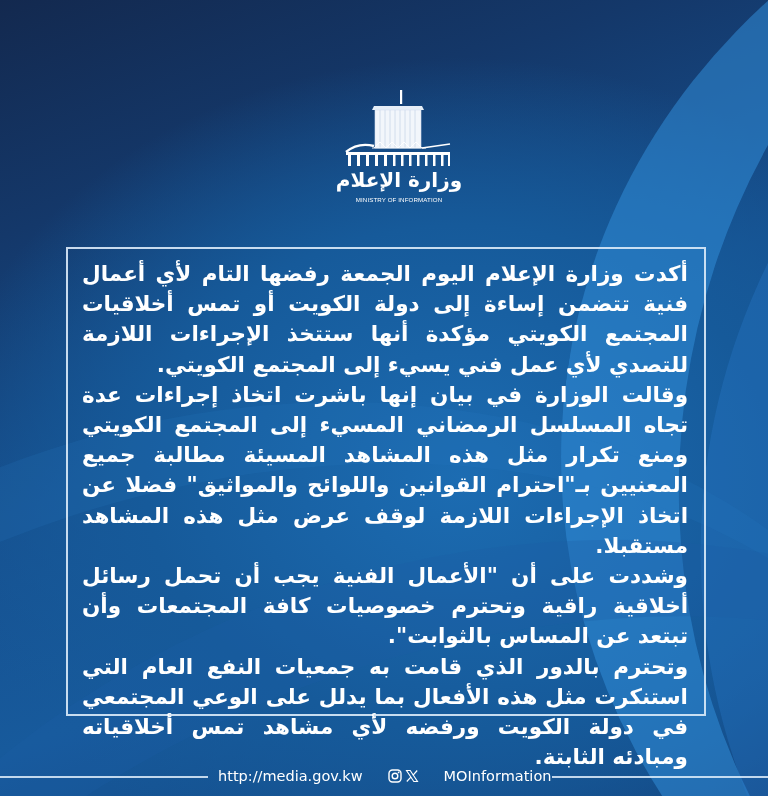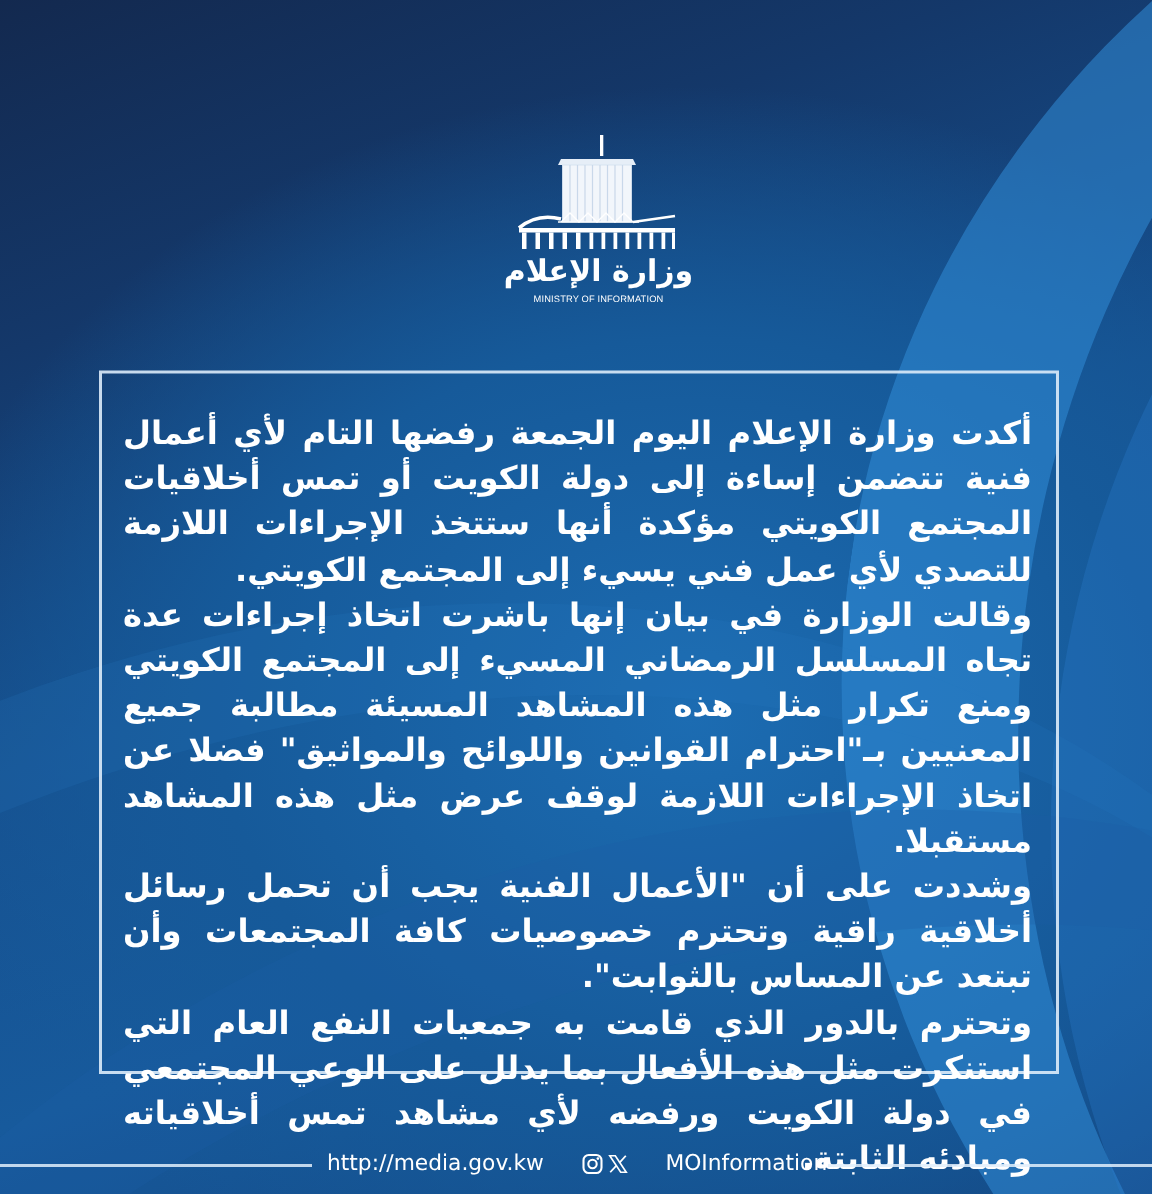--- a/index.html
+++ b/index.html
@@ -53,21 +53,21 @@
   .logo-en {
     position: absolute; left: 0; right: 0; top: 106px;
     color: #ffffff; font-family: "Liberation Sans", sans-serif;
     font-size: 6.2px; letter-spacing: 0.1px; text-align: center;
   }
 
   .textbox {
     position: absolute; left: 66px; top: 247px; width: 640px; height: 469px;
     border: 2px solid rgba(220,235,250,0.9);
     box-sizing: border-box;
-    padding: 26px 16px 0 14px;
+    padding: 10px 16px 0 14px;
   }
   .body-text {
     direction: rtl; text-align: justify; text-align-last: right;
     color: #ffffff;
     font-family: "DejaVu Sans", sans-serif;
     font-size: 21.5px; font-weight: bold;
     line-height: 30.2px;
     margin: 0;
   }
   .para { margin: 0; }

